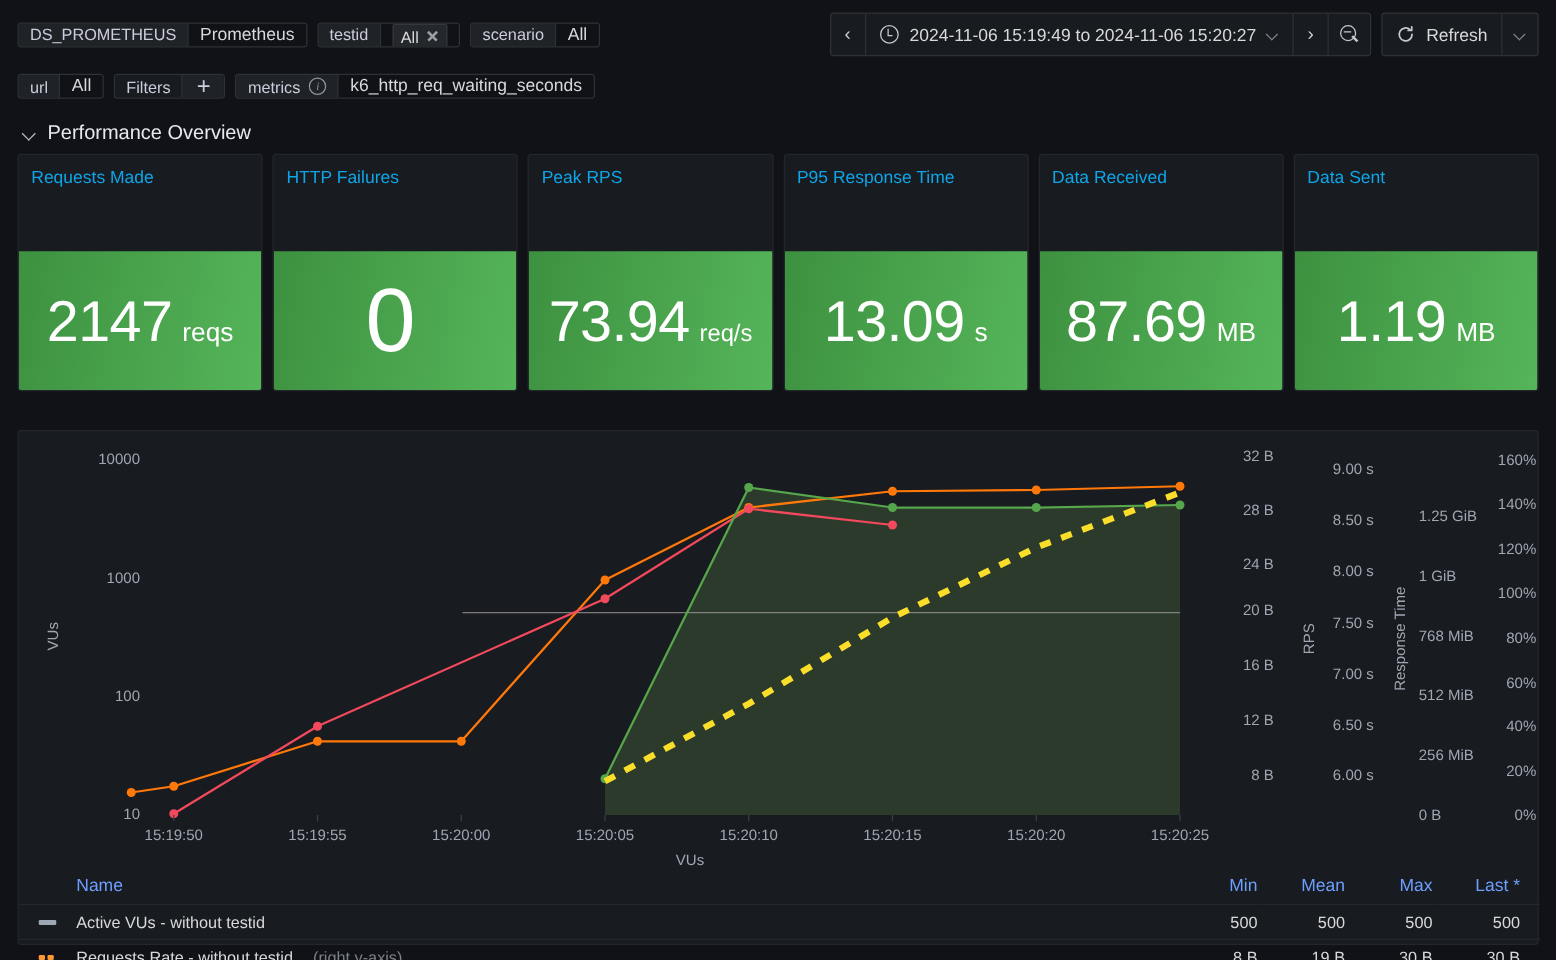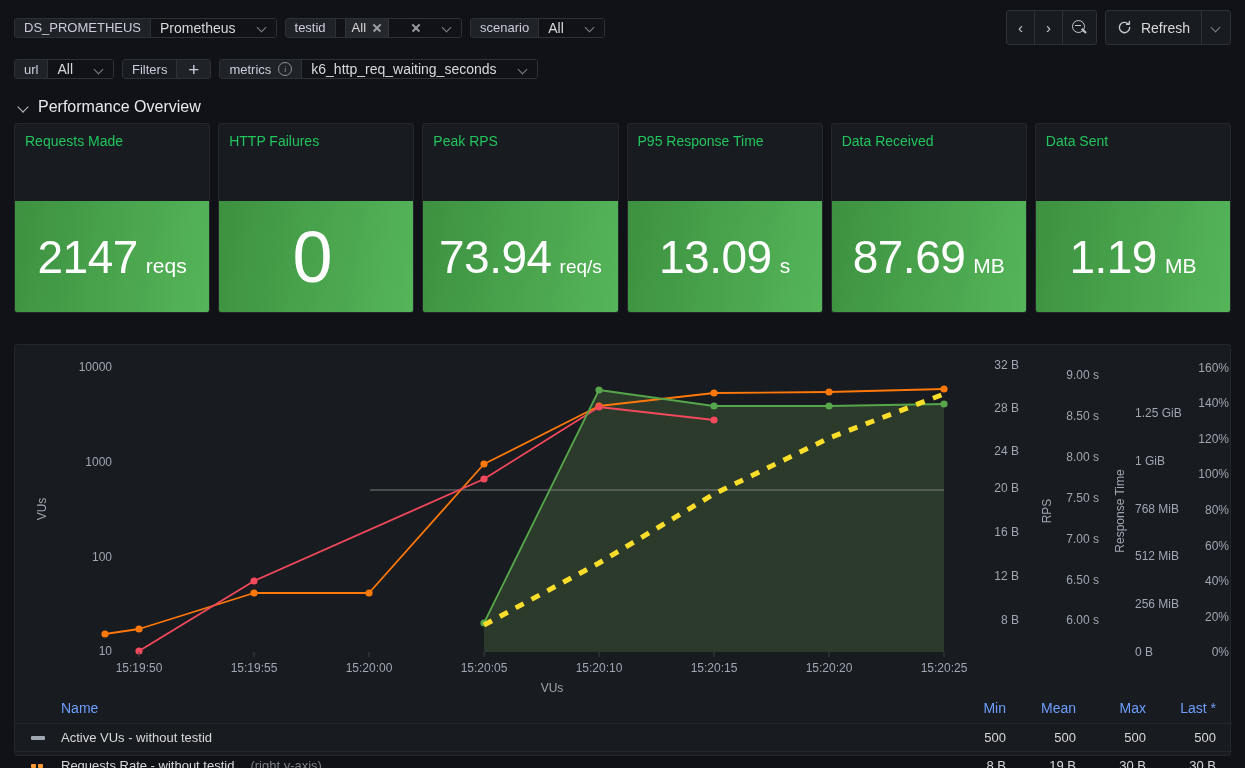--- a/index.html
+++ b/index.html
@@ -15,21 +15,21 @@
   
   .varbar { display: flex; align-items: center; gap: 8px; padding: 10px 0 0 14px; height: 45px; }
   .varbar.second { padding-top: 4px; height: 44px; }
 
   .vgroup { display: flex; align-items: stretch; border: 1px solid #2c3235; border-radius: 3px;
             background: #181b1f; height: 20px; overflow: hidden; }
   .vlabel { display: flex; align-items: center; padding: 0 9px; font-size: 13px; color: #ccccdc;
             background: #1f2226; border-right: 1px solid #2c3235; white-space: nowrap; }
   .vlabel.plain { background: #181b1f; }
   .vvalue { display: flex; align-items: center; gap: 22px; padding: 0 9px; font-size: 14px;
-            color: #d8d9da; background: #111217; white-space: nowrap; }
+            color: #d8d9da; background: #111217; white-space: nowrap; flex-direction: column; }
   .chev { width: 9px; height: 9px; position: relative; opacity: .75; }
   .chev::before { content:""; position:absolute; left:0; top:1px; width:6px; height:6px;
                   border-right:1.6px solid #9fa7b3; border-bottom:1.6px solid #9fa7b3;
                   transform: rotate(45deg); }
   .chip { display:flex; align-items:center; gap:6px; background:#24272b; border:1px solid #34383d;
           border-radius:2px; padding:2px 6px; font-size:13px; color:#d8d9da; }
   .xmark { position: relative; width: 10px; height: 10px; opacity: .8; }
   .xmark::before, .xmark::after { content:""; position:absolute; left:0; top:4px; width:10px; height:1.6px;
           background:#b9bfc7; }
   .xmark::before { transform: rotate(45deg); }
@@ -64,21 +64,21 @@
   .rowhdr { display:flex; align-items:center; gap:9px; padding: 8px 0 6px 18px; height: 34px; }
   .rowhdr .chev2 { width:11px; height:11px; position:relative; }
   .rowhdr .chev2::before { content:""; position:absolute; left:1px; top:1px; width:7px; height:7px;
       border-right:1.7px solid #b6bcc4; border-bottom:1.7px solid #b6bcc4; transform: rotate(45deg); }
   .rowtitle { font-size: 16px; color:#e6e9ed; font-weight: 400; }
 
   
   .stats { display:flex; gap:8px; padding: 0 14px; }
   .stat { flex:1; border:1px solid #23272b; border-radius:3px; background:#181b1f; overflow:hidden;
           height: 190px; display:flex; flex-direction:column; }
-  .stat-title { font-size:14px; color:#22c55e; padding:9px 10px 8px 10px; }
+  .stat-title { font-size:14px; color:#0ea5e9; padding:9px 10px 8px 10px; }
   .stat-body { flex:1; display:flex; align-items:center; justify-content:center;
                background: linear-gradient(100deg, #3d9140 0%, #4aa css, #56b75a 100%); margin-top: 44px; }
   .stat-body { background: linear-gradient(100deg, #3d9140 0%, #55b559 100%); }
   .stat-val { display:flex; align-items:baseline; gap:8px; color:#ffffff; }
   .stat-num { font-size:46px; font-weight:400; letter-spacing:-0.5px; line-height:1; }
   .stat-num.big { font-size: 72px; }
   .stat-unit { font-size:21px; font-weight:400; }
   .stat-unit.sm { font-size:19px; }
 
   
@@ -139,20 +139,25 @@
       <span class="vvalue">
         <span>All</span>
         <span class="chev"></span>
       </span>
     </div>
   </div>
 
   <div class="timebar">
     <div class="tgroup">
       <span class="tbtn">‹</span>
+      <span class="trange">
+        <span class="clock"></span>
+        <span>2024-11-06 15:19:49 to 2024-11-06 15:20:27</span>
+        <span class="chev"></span>
+      </span>
       <span class="tbtn">›</span>
       <span class="tbtn">
         <span class="zoomout">
             <i class="minus"></i>
           </span>
       </span>
     </div>
     <div class="tgroup">
       <span class="trange">
         <span class="refresh-ico">

